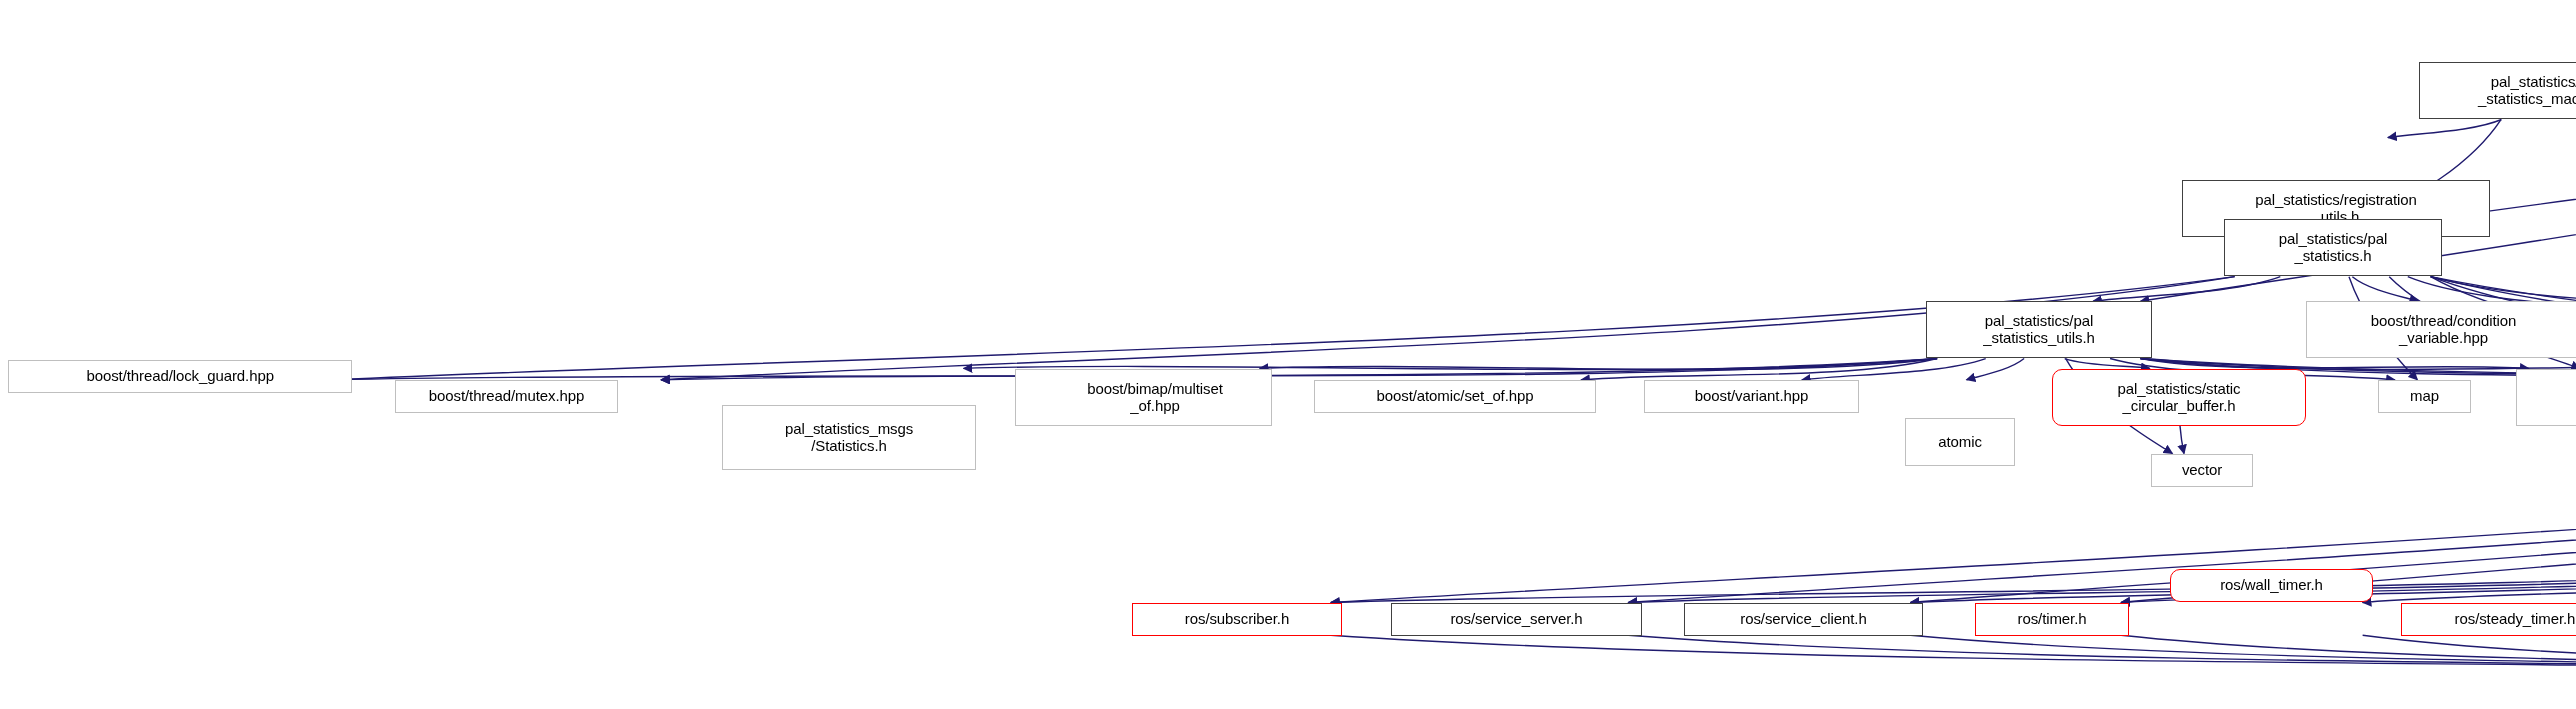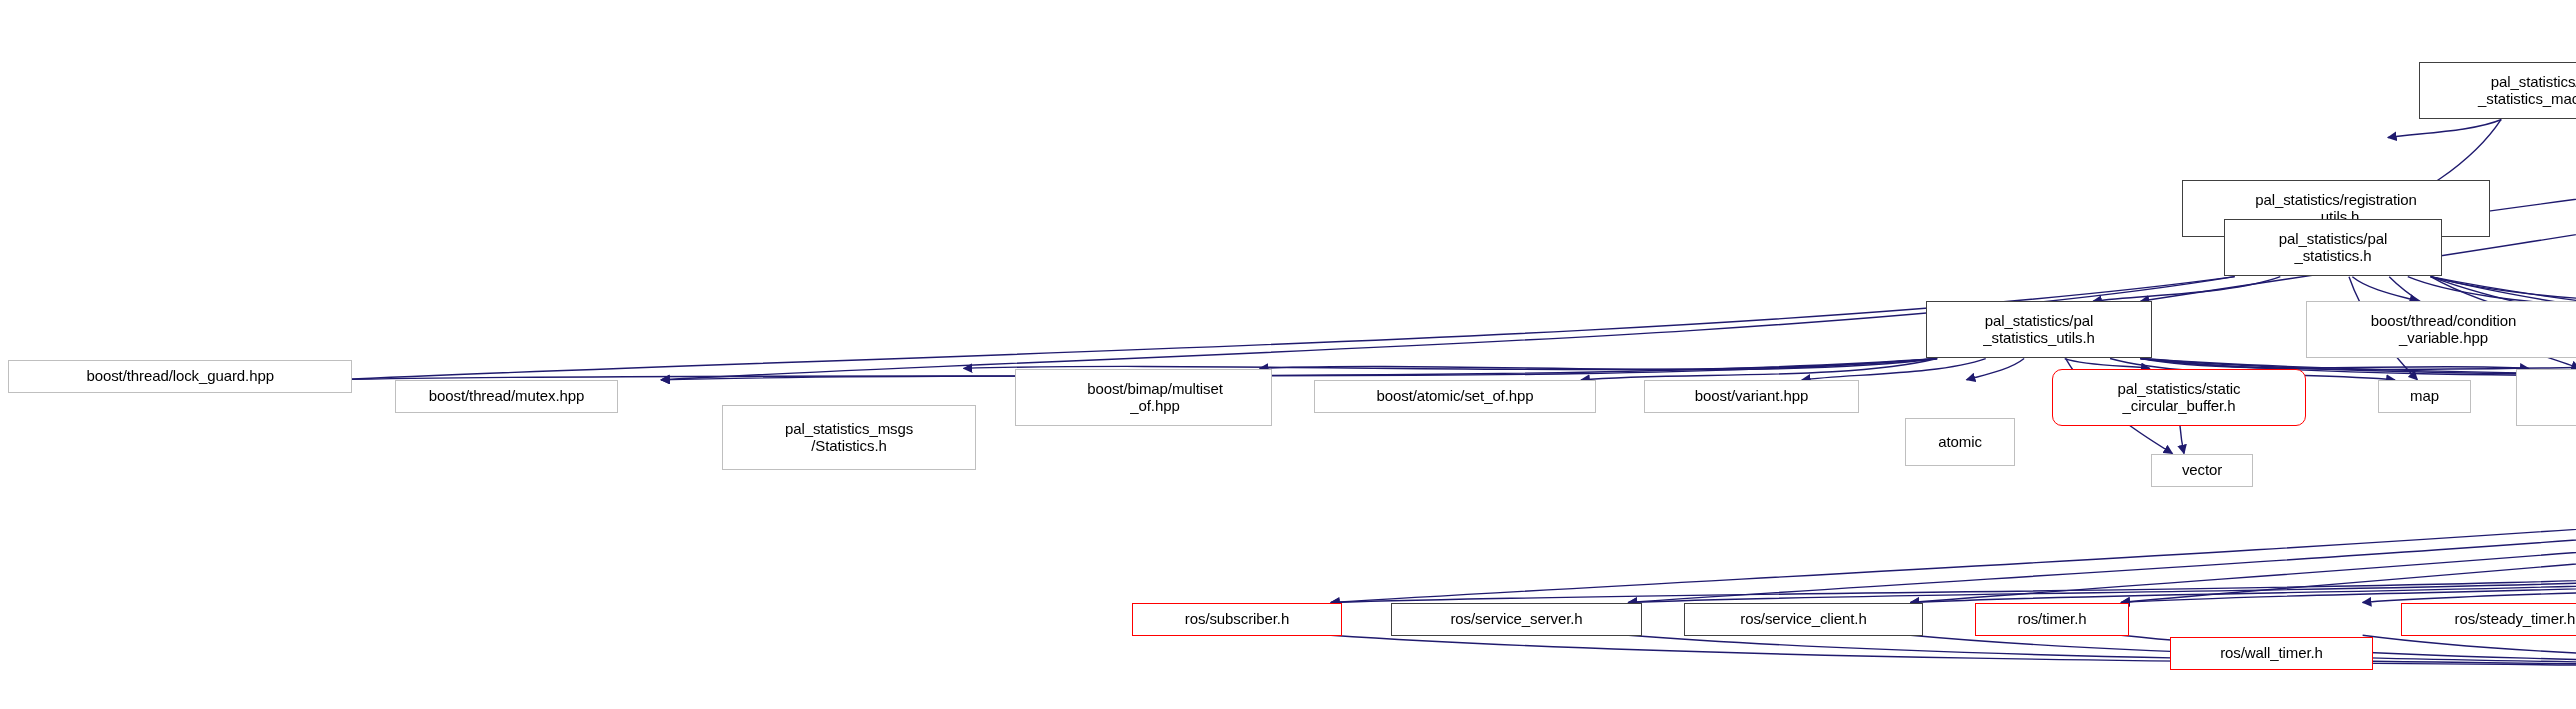--- a/index.html
+++ b/index.html
@@ -147,17 +147,17 @@
       <div class="node red-border" style="left: 2052px; top: 369px; width: 254px; height: 57px; border-radius: 10px;">pal_statistics/static
 _circular_buffer.h</div>
       <div class="node gray-border" style="left: 2378px; top: 380px; width: 93px; height: 33px;">map</div>
       <div class="node gray-border" style="left: 2516px; top: 369px; width: 270px; height: 57px;">pal_statistics_msgs
 /StatisticsNames.h</div>
       <div class="node gray-border" style="left: 2134px; top: 454px; width: 102px; height: 33px; margin-left: 17px;">vector</div>
       <div class="node red-border" style="left: 1132px; top: 603px; width: 210px; height: 33px;">ros/subscriber.h</div>
       <div class="node dark-border" style="left: 1391px; top: 603px; width: 251px; height: 33px;">ros/service_server.h</div>
       <div class="node dark-border" style="left: 1684px; top: 603px; width: 239px; height: 33px;">ros/service_client.h</div>
       <div class="node red-border" style="left: 1975px; top: 603px; width: 154px; height: 33px;">ros/timer.h</div>
-      <div class="node red-border" style="left: 2170px; top: 637px; width: 203px; height: 33px;">ros/wall_timer.h</div>
+      <div class="node red-border" style="left: 2170px; top: 569px; width: 203px; height: 33px; border-radius: 10px;">ros/wall_timer.h</div>
       <div class="node red-border" style="left: 2401px; top: 603px; width: 228px; height: 33px;">ros/steady_timer.h</div>
     </div>
 </div>
 
 
 </body></html>

